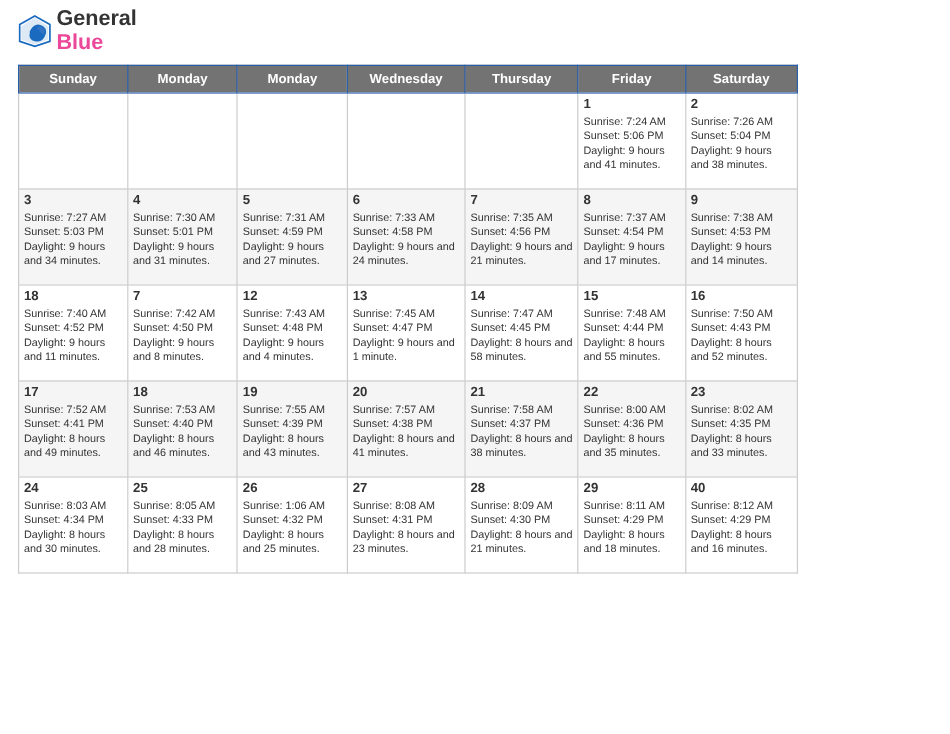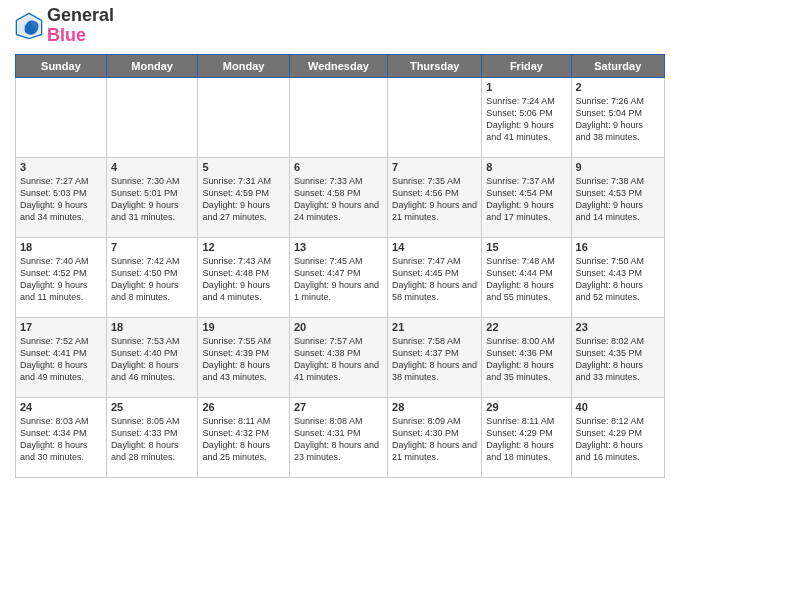--- a/index.html
+++ b/index.html
@@ -306,21 +306,21 @@
           </td>
           <td>
             <span class="day-num">25</span>
             <div class="day-info">Sunrise: 8:05 AM
 Sunset: 4:33 PM
 Daylight: 8 hours
 and 28 minutes.</div>
           </td>
           <td>
             <span class="day-num">26</span>
-            <div class="day-info">Sunrise: 8:11 AM
+            <div class="day-info">Sunrise: 1:06 AM
 Sunset: 4:32 PM
 Daylight: 8 hours
 and 25 minutes.</div>
           </td>
           <td>
             <span class="day-num">27</span>
             <div class="day-info">Sunrise: 8:08 AM
 Sunset: 4:31 PM
 Daylight: 8 hours
 and 23 minutes.</div>

